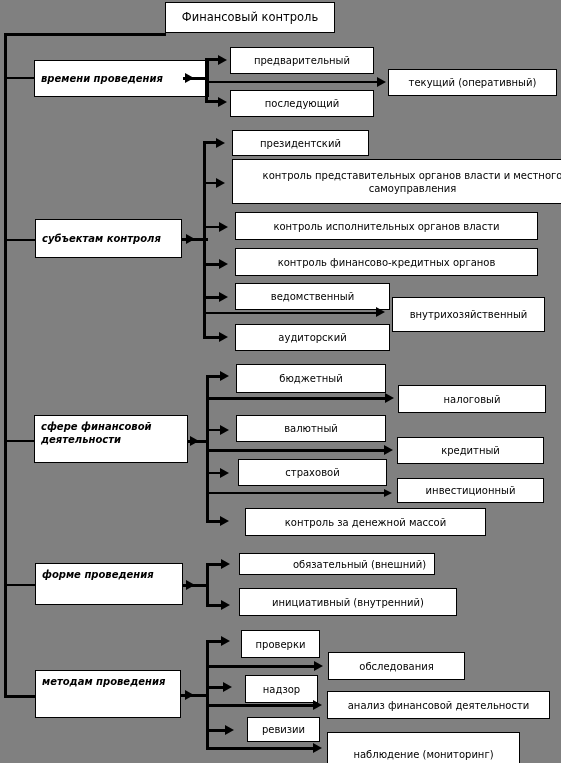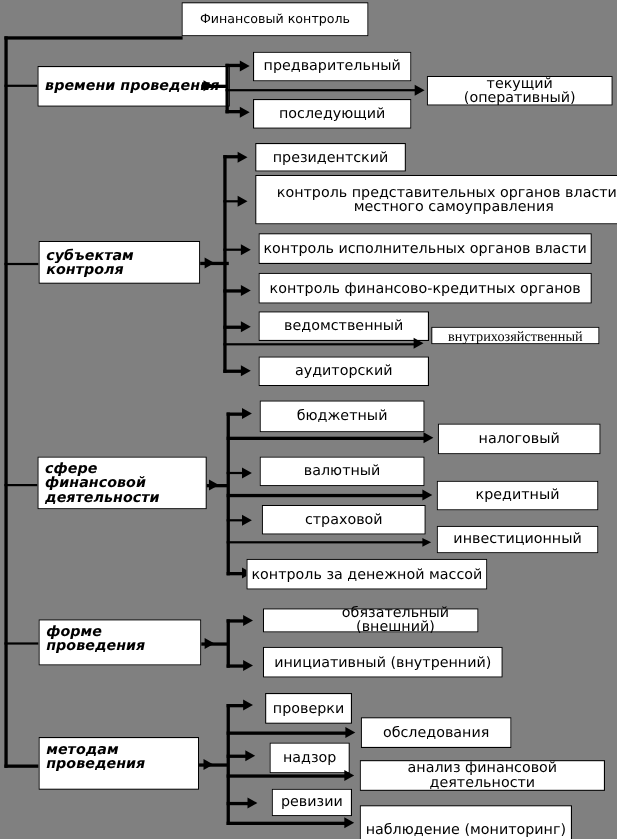--- a/index.html
+++ b/index.html
@@ -17,21 +17,21 @@
   }
   .box{
     position:absolute;
     background:#ffffff;
     border:1px solid #000000;
     box-sizing:border-box;
     display:flex;
     align-items:center;
     justify-content:center;
     text-align:center;
-    font-size:13px;
+    font-size:10px;
     line-height:13px;
     color:#000000;
     padding:1px 3px;
   }
   .box.italic{
     font-style:italic;
     font-weight:bold;
     justify-content:flex-start;
     text-align:left;
     padding-left:6px;
@@ -114,21 +114,21 @@
   <div class="ln" style="left:203px;top:263px;width:19px;height:3px;"></div>
   <div class="arrow" style="left:219px;top:259px;"></div>
   <div class="box" style="left:235px;top:248px;width:303px;height:28px;">контроль финансово-кредитных органов</div>
 
   <div class="ln" style="left:203px;top:296px;width:19px;height:3px;"></div>
   <div class="arrow" style="left:219px;top:292px;"></div>
   <div class="box" style="left:235px;top:283px;width:155px;height:27px;">ведомственный</div>
 
   <div class="ln" style="left:203px;top:312px;width:175px;height:2px;"></div>
   <div class="arrow" style="left:376px;top:307px;"></div>
-  <div class="box" style="left:392px;top:297px;width:153px;height:16px;font-family:Liberation Serif, serif;">внутрихозяйственный</div>
+  <div class="box" style="left:392px;top:297px;width:153px;height:35px;">внутрихозяйственный</div>
 
   <div class="ln" style="left:203px;top:336px;width:19px;height:3px;"></div>
   <div class="arrow" style="left:219px;top:332px;"></div>
   <div class="box" style="left:235px;top:324px;width:155px;height:27px;">аудиторский</div>
 
   <div class="ln" style="left:4px;top:440px;width:45px;height:2px;"></div>
   <div class="arrow" style="left:48px;top:436px;"></div>
   <div class="box italic lead" style="left:34px;top:415px;width:154px;height:48px;">сфере финансовой деятельности</div>
 
   <div class="ln" style="left:188px;top:440px;width:20px;height:3px;"></div>
@@ -154,21 +154,21 @@
   <div class="ln" style="left:206px;top:472px;width:17px;height:2px;"></div>
   <div class="arrow" style="left:220px;top:468px;"></div>
   <div class="box" style="left:238px;top:459px;width:149px;height:27px;">страховой</div>
 
   <div class="ln" style="left:206px;top:492px;width:180px;height:2px;"></div>
   <div class="arrow small" style="left:384px;top:489px;"></div>
   <div class="box" style="left:397px;top:478px;width:147px;height:25px;">инвестиционный</div>
 
   <div class="ln" style="left:206px;top:520px;width:17px;height:3px;"></div>
   <div class="arrow" style="left:220px;top:516px;"></div>
-  <div class="box" style="left:224px;top:508px;width:219px;height:28px;">контроль за денежной массой</div>
+  <div class="box" style="left:245px;top:508px;width:241px;height:28px;">контроль за денежной массой</div>
 
   <div class="ln" style="left:4px;top:584px;width:45px;height:2px;"></div>
   <div class="arrow" style="left:48px;top:580px;"></div>
   <div class="box italic lead" style="left:35px;top:563px;width:148px;height:42px;">форме проведения</div>
 
   <div class="ln" style="left:183px;top:584px;width:25px;height:3px;"></div>
   <div class="arrow" style="left:186px;top:580px;"></div>
   <div class="ln" style="left:206px;top:563px;width:3px;height:44px;"></div>
 
   <div class="ln" style="left:206px;top:563px;width:17px;height:3px;"></div>

